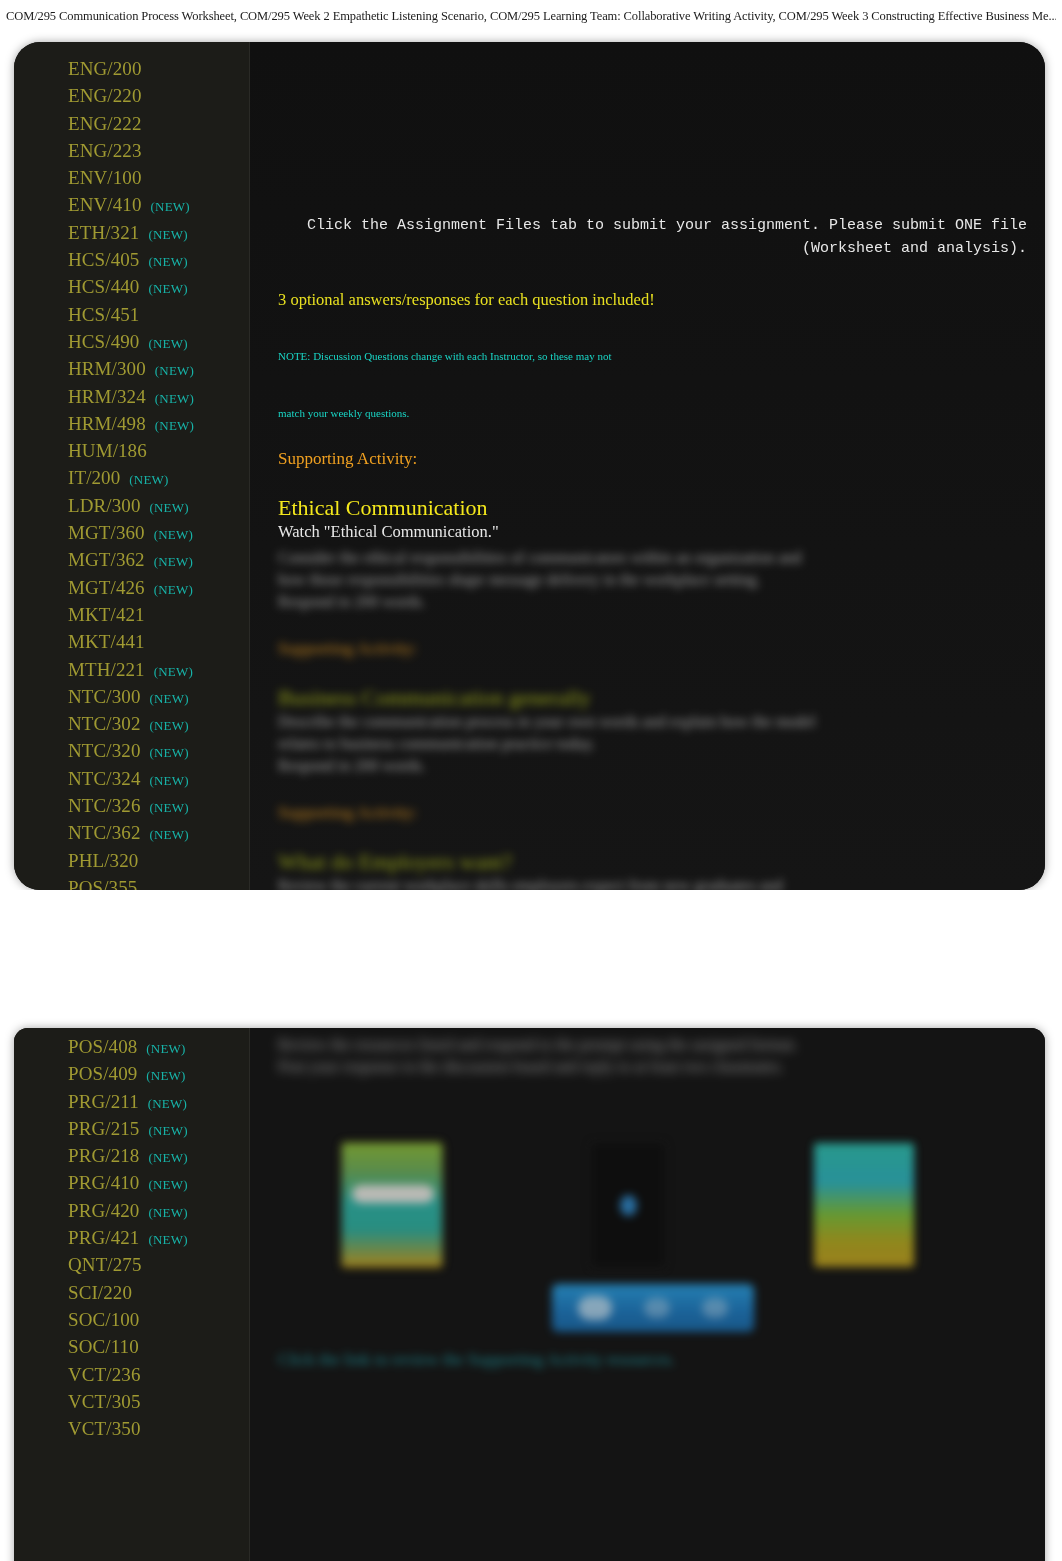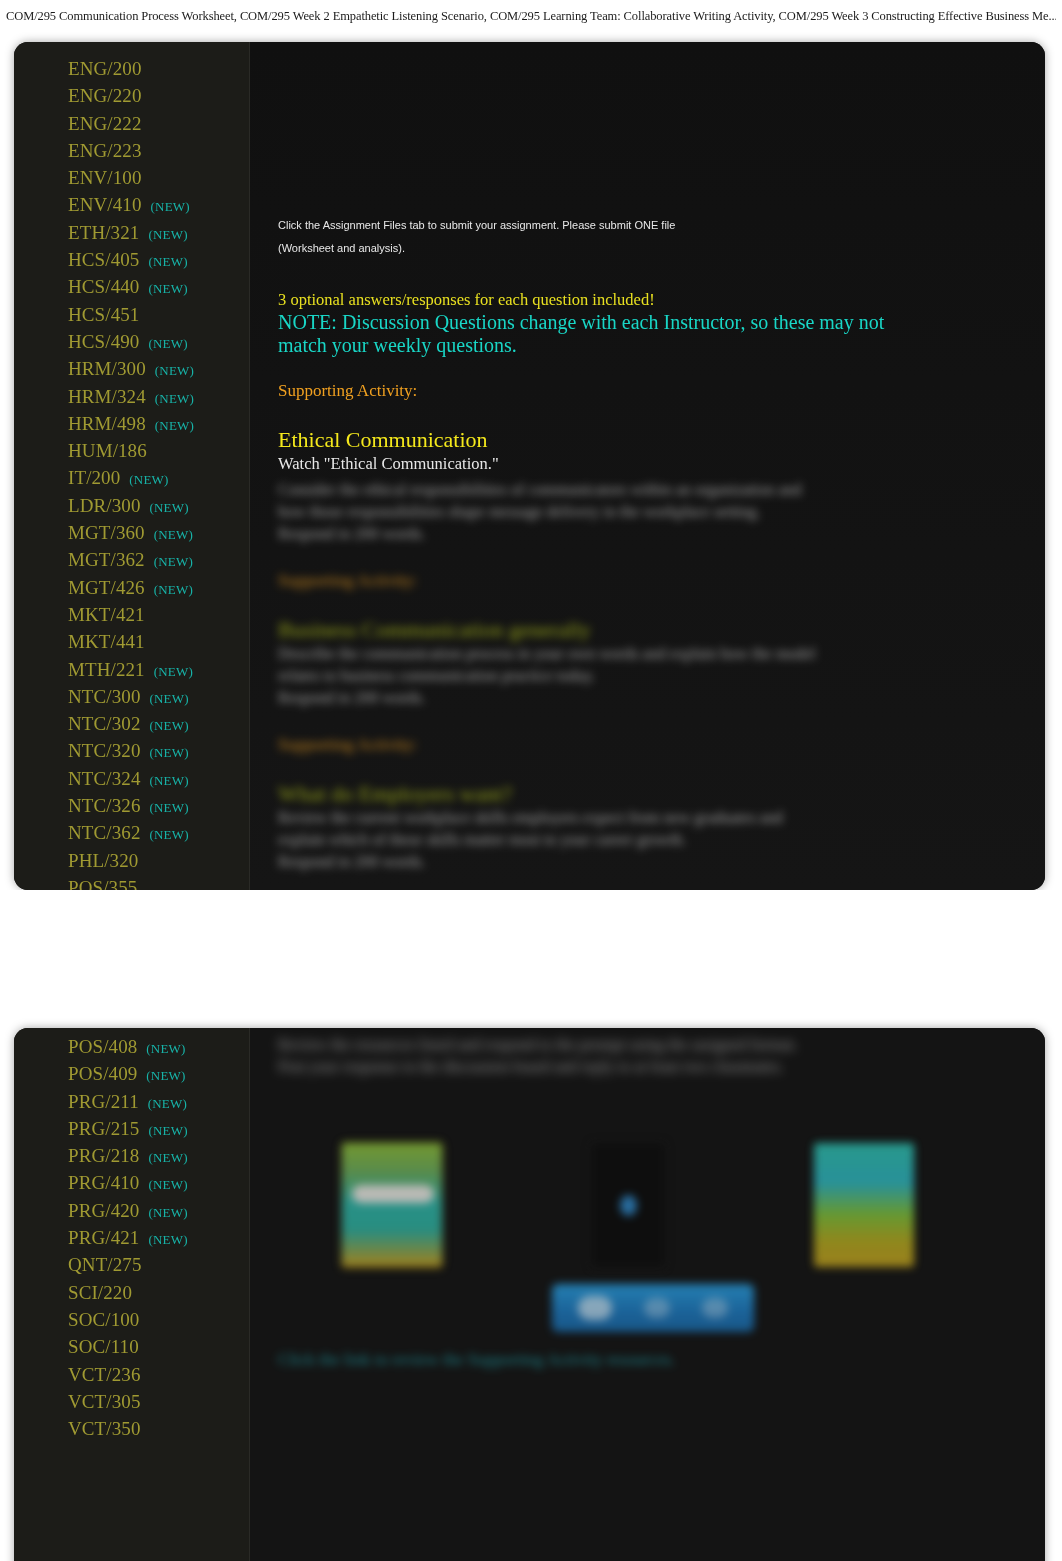--- a/index.html
+++ b/index.html
@@ -40,21 +40,21 @@
     overflow: hidden;
     letter-spacing: -0.1px;
   }
 
   
   .page-panel {
     position: absolute;
     left: 14px;
     width: 1031px;
     background: #0c0c0c;
-    border-radius: 14px;
+    border-radius: 26px;
     overflow: hidden;
     box-shadow: 0 0 10px rgba(0,0,0,0.35);
   }
   #panel-one { top: 42px; height: 848px; }
   #panel-two { top: 1028px; height: 660px; border-radius: 14px 14px 0 0; }
 
   .panel-inner {
     position: relative;
     width: 100%;
     height: 100%;
@@ -107,44 +107,46 @@
   #panel-two .content { background: #141414; }
 
   .content-body {
     position: absolute;
     left: 28px;
     right: 18px;
     top: 0;
   }
 
   .para {
-    font-family: Liberation Sans, sans-serif;
-    font-size: 11px;
+    font-family: Liberation Mono, monospace;
+    font-size: 15px;
     line-height: 23px;
     color: #e8e8e8;
+    text-align: right;
   }
 
   .h-week {
     font-family: "Liberation Serif", "DejaVu Serif", serif;
     font-size: 25px;
     color: #f0a020;
     line-height: 30px;
     margin: 0;
   }
   .line-yellow {
     font-family: "Liberation Serif", "DejaVu Serif", serif;
     font-size: 16.5px;
     line-height: 23px;
     color: #e8e020;
   }
   .line-cyan {
     font-family: "Liberation Serif", "DejaVu Serif", serif;
-    font-size: 20px;
+    font-size: 11px;
     line-height: 23px;
     color: #19d6c6;
+    margin-top: 34px;
   }
 
   .sa-row {
     display: flex;
     align-items: baseline;
     gap: 26px;
     flex-direction: column;
   }
   .sa-label {
     font-family: "Liberation Serif", "DejaVu Serif", serif;

